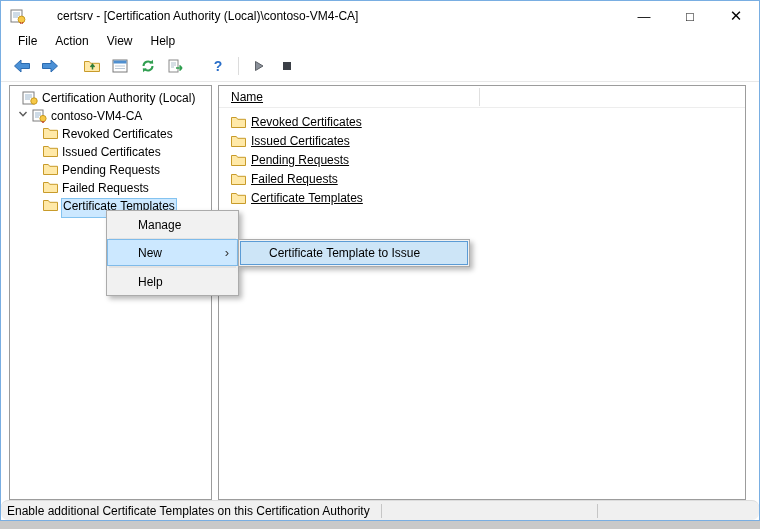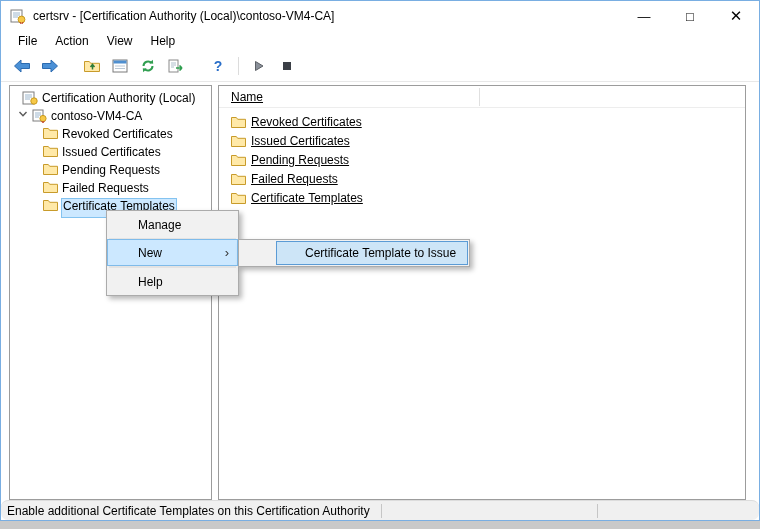--- a/index.html
+++ b/index.html
@@ -6,21 +6,21 @@
   html,body { width:760px; height:529px; }
   body {
     position:relative; background:#c9c9c9;
     font-family:"Liberation Sans", sans-serif; font-size:12px; color:#000;
     overflow:hidden;
   }
   .window { position:absolute; left:0; top:0; width:760px; height:521px;
     background:#fff; border:1px solid #79aee2; }
 
   
-  .titlebar { height:30px; display:flex; align-items:center; }
+  .titlebar { height:30px; display:flex; align-items:center;gap:24px; }
   .app-icon { margin:0 7px 0 9px; flex:0 0 auto; }
   .title-text { flex:1; font-size:12px; white-space:nowrap; overflow:hidden; }
   .win-controls { display:flex; height:100%; }
   .win-btn { width:46px; display:flex; align-items:center; justify-content:center; font-size:13px; }
   .win-btn.close { font-size:15px; }
 
   
   .menubar { height:20px; display:flex; align-items:center; padding-left:8px;text-align:right; }
   .menu-item { padding:0 9px; height:100%; display:flex; align-items:center; }
 
@@ -56,21 +56,21 @@
     border:1px solid #ababab; box-shadow:3px 3px 5px rgba(0,0,0,.28); z-index:20; }
   .ctx-item { height:27px; display:flex; align-items:center; padding-left:31px; position:relative; }
   .ctx-item.hl { background:#cce8ff; box-shadow:inset 0 0 0 1px #7fbbea; }
   .ctx-sep { height:1px; background:#e3e3e3; margin:0 2px; }
   .ctx-arrow { position:absolute; right:9px; font-size:13px; color:#333; }
 
   
   .submenu { position:absolute; left:237px; top:238px; width:232px; height:28px; background:#f1f1f1;
     border:1px solid #ababab; box-shadow:3px 3px 5px rgba(0,0,0,.28); z-index:21; padding:1px; }
   .submenu-item { height:100%; display:flex; align-items:center; padding-left:28px;
-    background:#cde5f7; border:1px solid #5b9bd5;margin-left:36px; }
+    background:#cde5f7; border:1px solid #5b9bd5; }
 
   
   .statusbar { position:absolute; left:0; bottom:0; width:100%; height:20px; background:#f0f0f0;
     border-top:1px solid #dcdcdc; display:flex; align-items:center; padding-left:6px;border-radius:7px; }
   .status-div { position:absolute; top:3px; height:14px; width:1px; background:#c6c6c6; }
   .sd1 { left:380px; } .sd2 { left:596px; }
 
   svg { display:block; }
 </style>
 </head>

